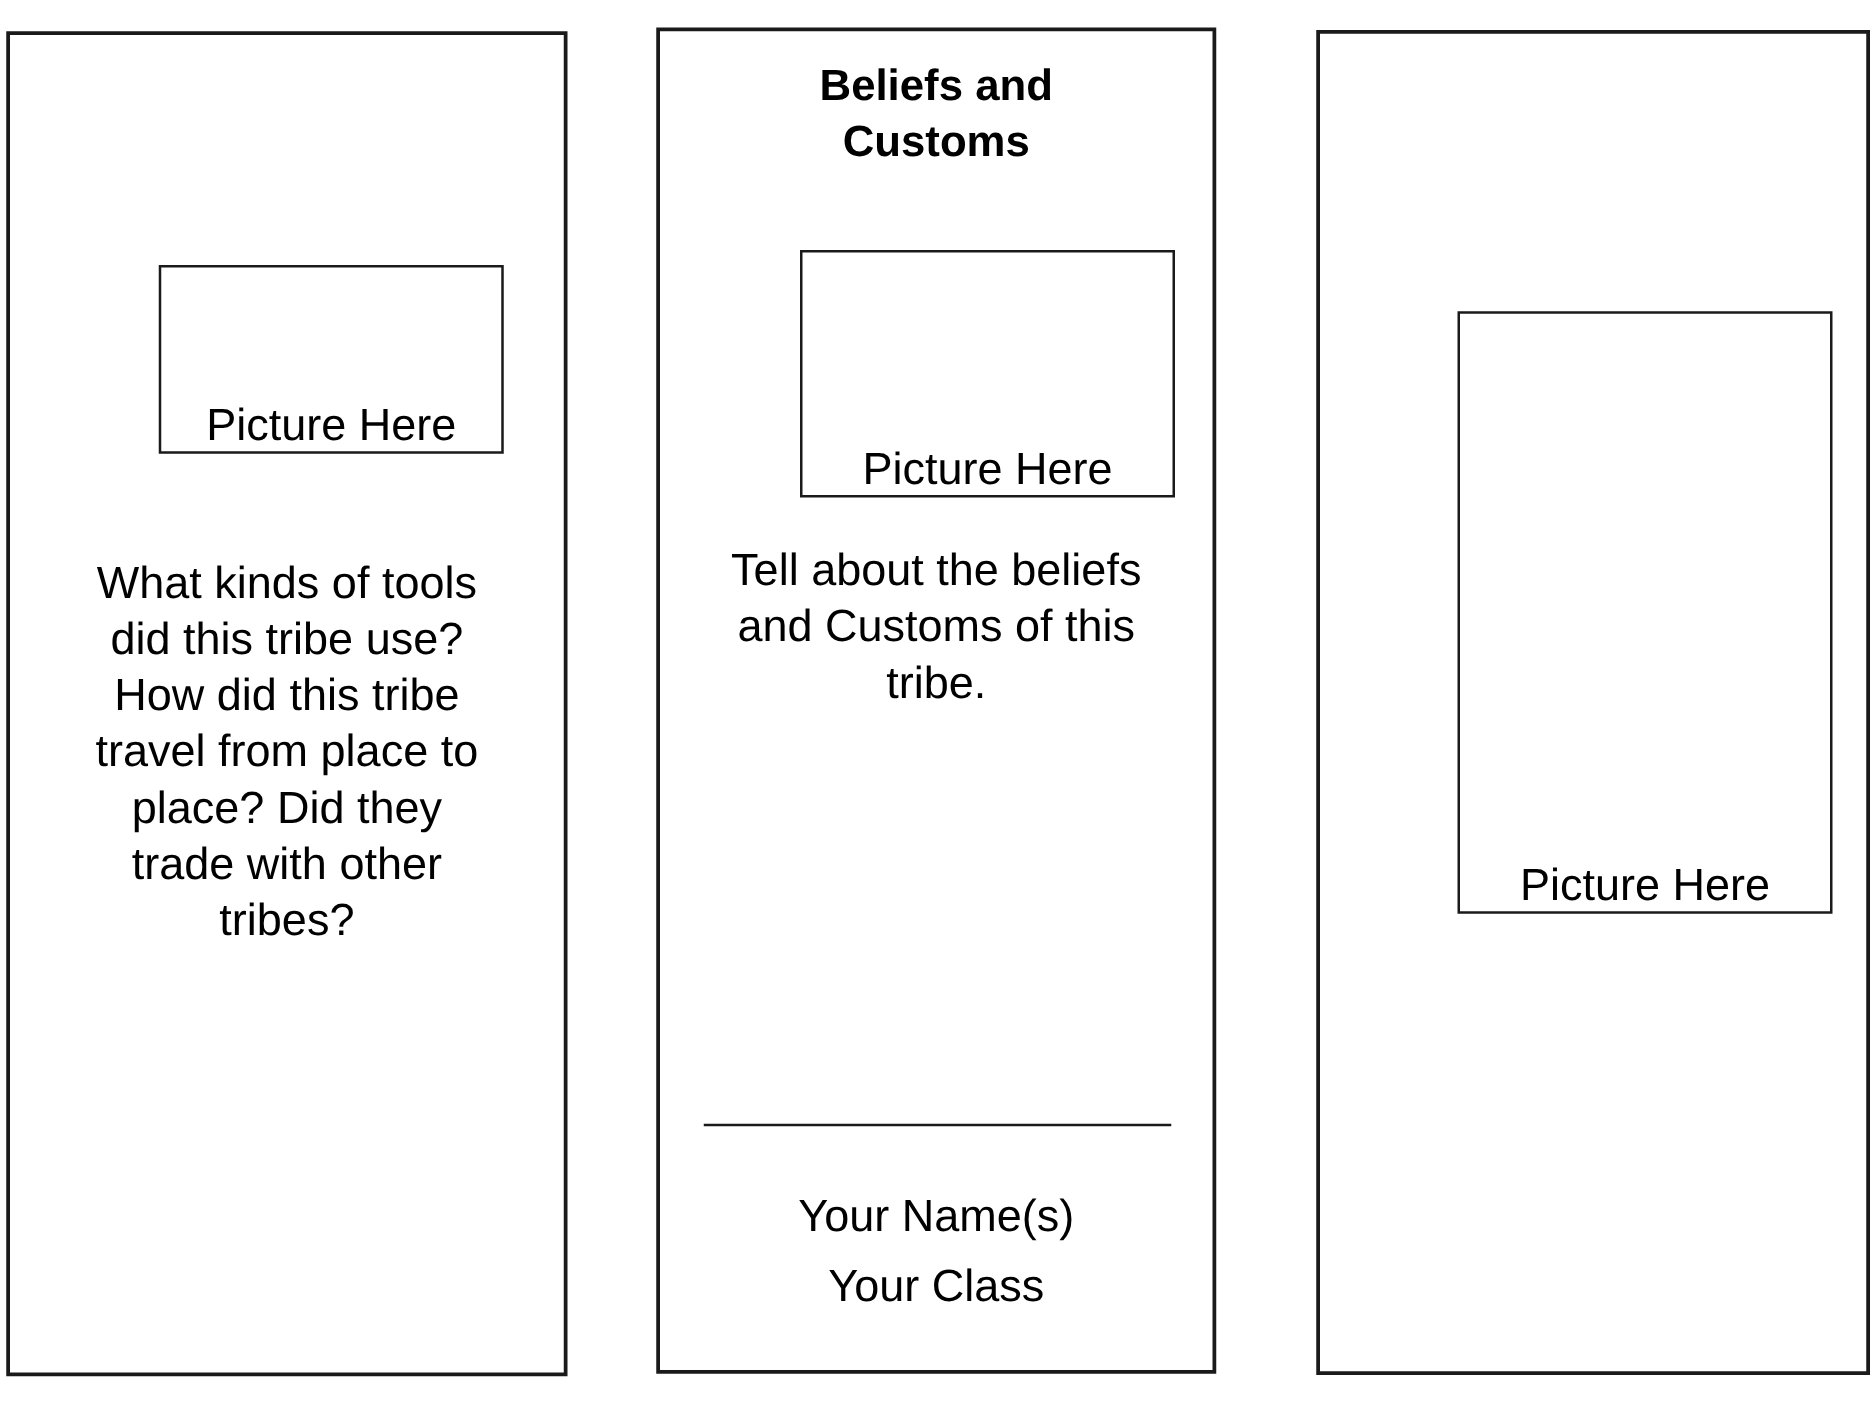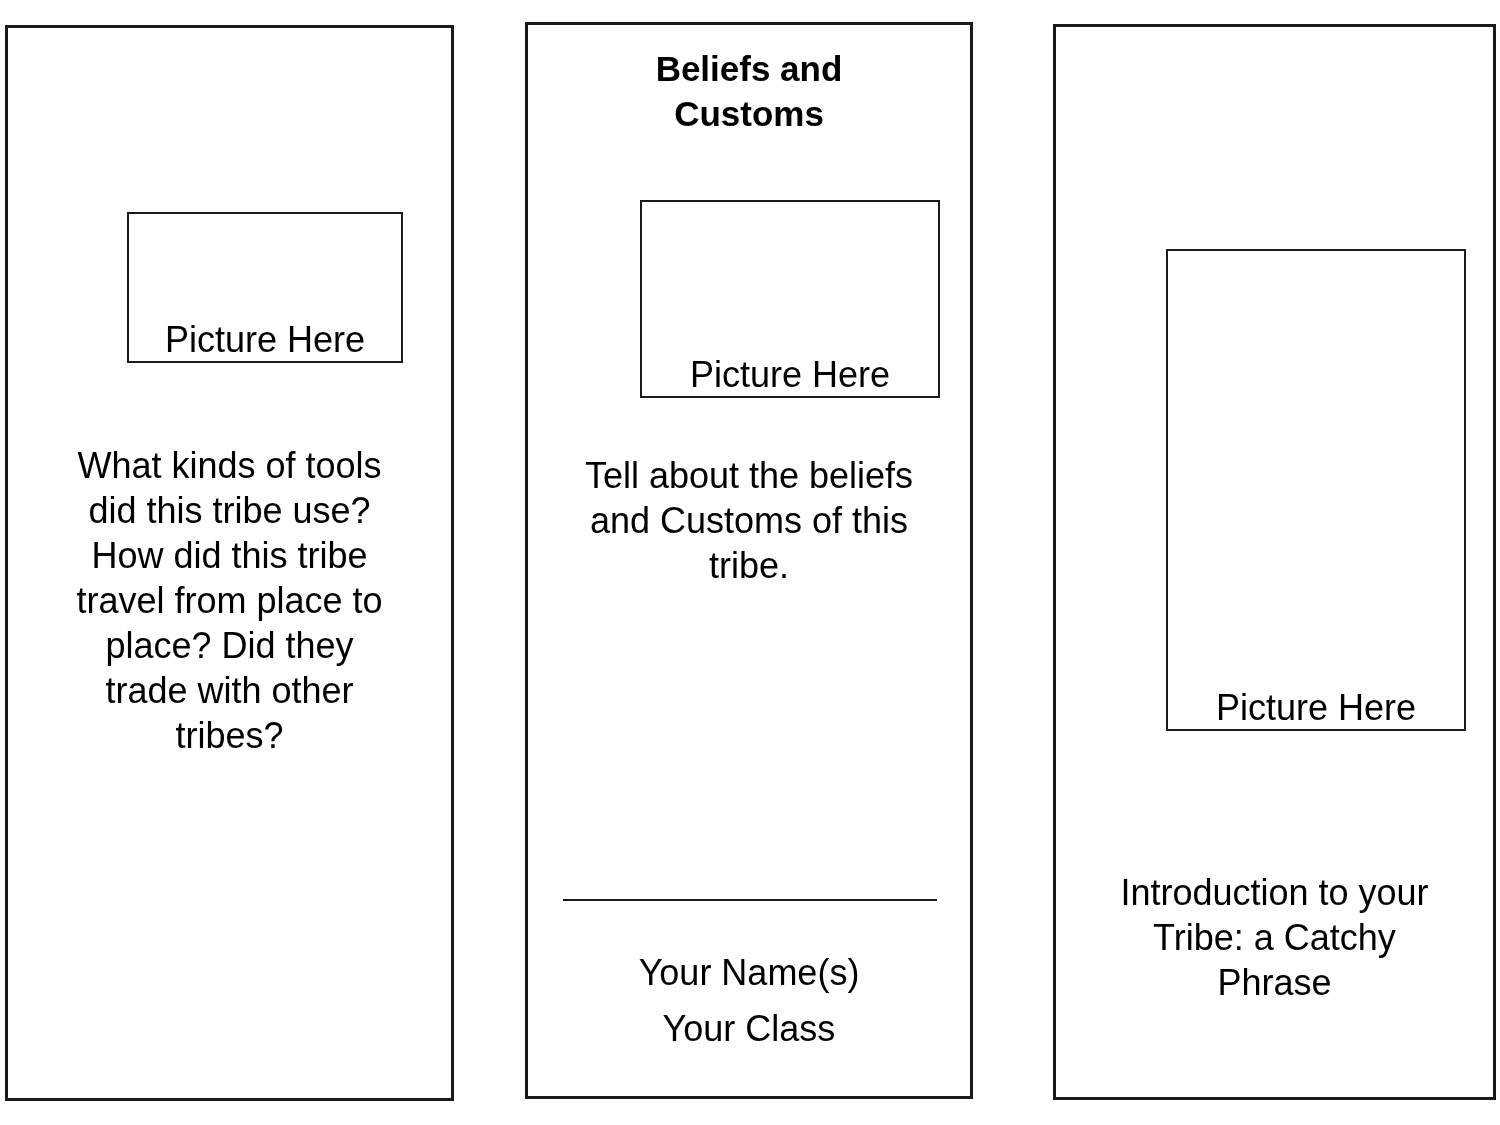--- a/index.html
+++ b/index.html
@@ -61,21 +61,21 @@
 
   .panel-body {
     position: absolute;
     left: 0; right: 0;
     text-align: center;
     font-size: 36px;
     line-height: 45px;
     white-space: pre-line;
   }
   #panel-left   .panel-body { top: 387px; margin-top: 28px; }
-  #panel-middle .panel-body { top: 428px; }
+  #panel-middle .panel-body { top: 408px; }
   #panel-right  .panel-body { top: 843px; }
 
   .signature-line {
     position: absolute;
     left: 35px;
     top: 874px;
     width: 374px;
     height: 2px;
     background: #1a1a1a;
   }
@@ -118,18 +118,15 @@
 tribe.</div>
     <div class="signature-line"></div>
     <div class="byline">Your Name(s)
 Your Class</div>
   </div>
 
   <div class="panel" id="panel-right">
     <div class="picture-box">
       <span class="picture-label">Picture Here</span>
     </div>
-    <div class="panel-body">Introduction to your
-Tribe: a Catchy
-Phrase</div>
   </div>
 
 </div>
 
 </body></html>

